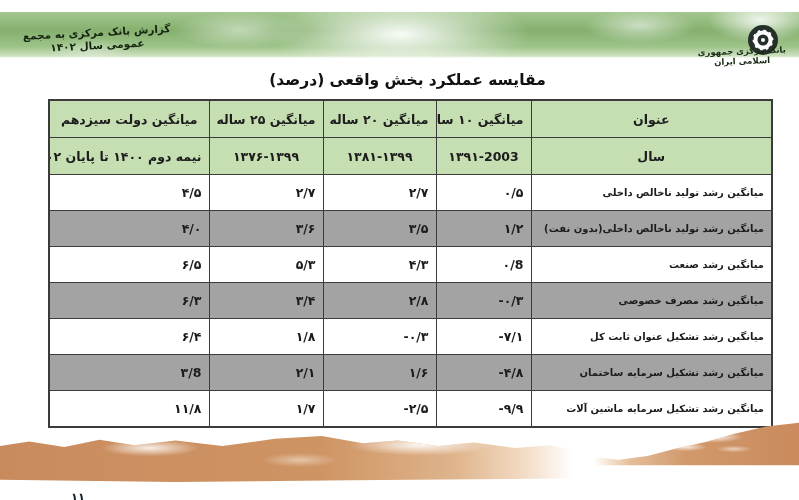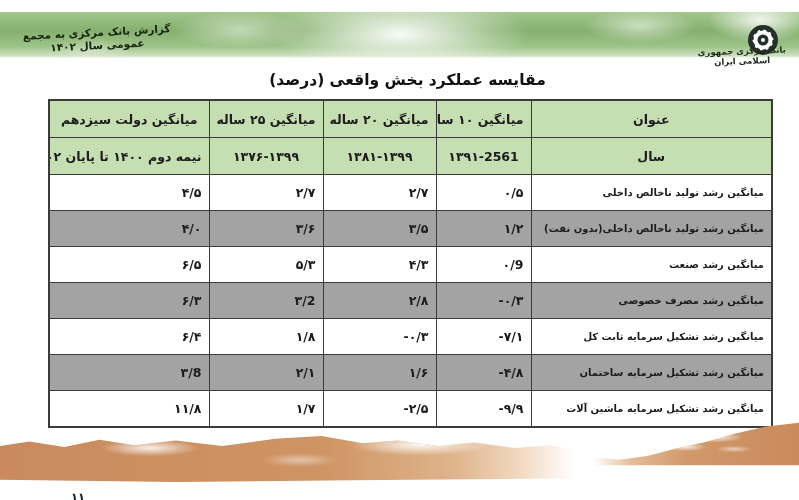--- a/index.html
+++ b/index.html
@@ -109,21 +109,21 @@
   <tbody>
         <tr class="hdr">
     <td class="ctr">عنوان</td>
     <td class="ctr">میانگین ۱۰ ساله</td>
     <td class="ctr">میانگین ۲۰ ساله</td>
     <td class="ctr">میانگین ۲۵ ساله</td>
     <td class="ctr">میانگین دولت سیزدهم</td>
   </tr>
   <tr class="hdr">
     <td class="ctr">سال</td>
-    <td class="val">۱۳۹۱-2561</td>
+    <td class="val">۱۳۹۱-2003</td>
     <td class="val">۱۳۸۱-۱۳۹۹</td>
     <td class="val">۱۳۷۶-۱۳۹۹</td>
     <td class="ctr">نیمه دوم ۱۴۰۰ تا پایان ۱۴۰۲</td>
   </tr>
 
   <tr>
     <td class="lbl">میانگین رشد تولید ناخالص داخلی</td>
     <td class="val">۰/۵</td>
     <td class="val">۲/۷</td>
     <td class="val">۲/۷</td>
@@ -131,34 +131,34 @@
   </tr>
   <tr class="hl">
     <td class="lbl">میانگین رشد تولید ناخالص داخلی(بدون نفت)</td>
     <td class="val">۱/۲</td>
     <td class="val">۳/۵</td>
     <td class="val">۳/۶</td>
     <td class="val">۴/۰</td>
   </tr>
   <tr>
     <td class="lbl">میانگین رشد صنعت</td>
-    <td class="val">۰/9</td>
+    <td class="val">۰/8</td>
     <td class="val">۴/۳</td>
     <td class="val">۵/۳</td>
     <td class="val">۶/۵</td>
   </tr>
   <tr class="hl">
     <td class="lbl">میانگین رشد مصرف خصوصی</td>
     <td class="val">-۰/۳</td>
     <td class="val">۲/۸</td>
-    <td class="val">۳/2</td>
+    <td class="val">۳/۴</td>
     <td class="val">۶/۳</td>
   </tr>
   <tr>
-    <td class="lbl">میانگین رشد تشکیل سرمایه ثابت کل</td>
+    <td class="lbl">میانگین رشد تشکیل عنوان ثابت کل</td>
     <td class="val">-۷/۱</td>
     <td class="val">-۰/۳</td>
     <td class="val">۱/۸</td>
     <td class="val">۶/۴</td>
   </tr>
   <tr class="hl">
     <td class="lbl">میانگین رشد تشکیل سرمایه ساختمان</td>
     <td class="val">-۴/۸</td>
     <td class="val">۱/۶</td>
     <td class="val">۲/۱</td>

